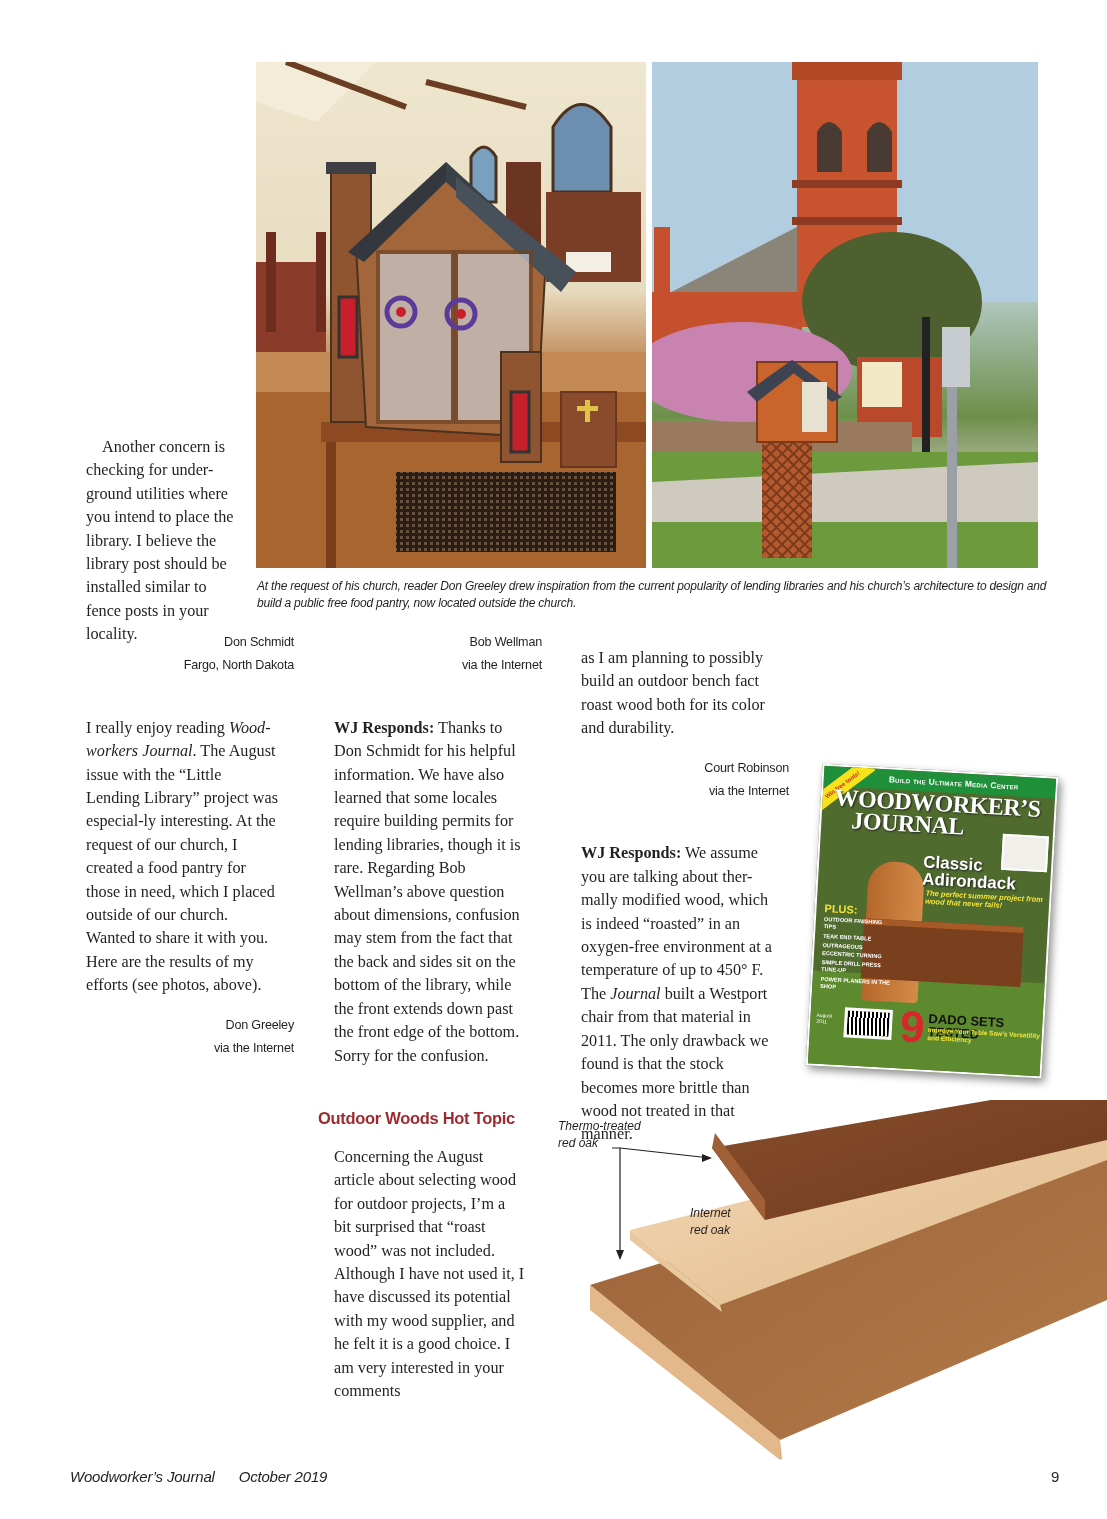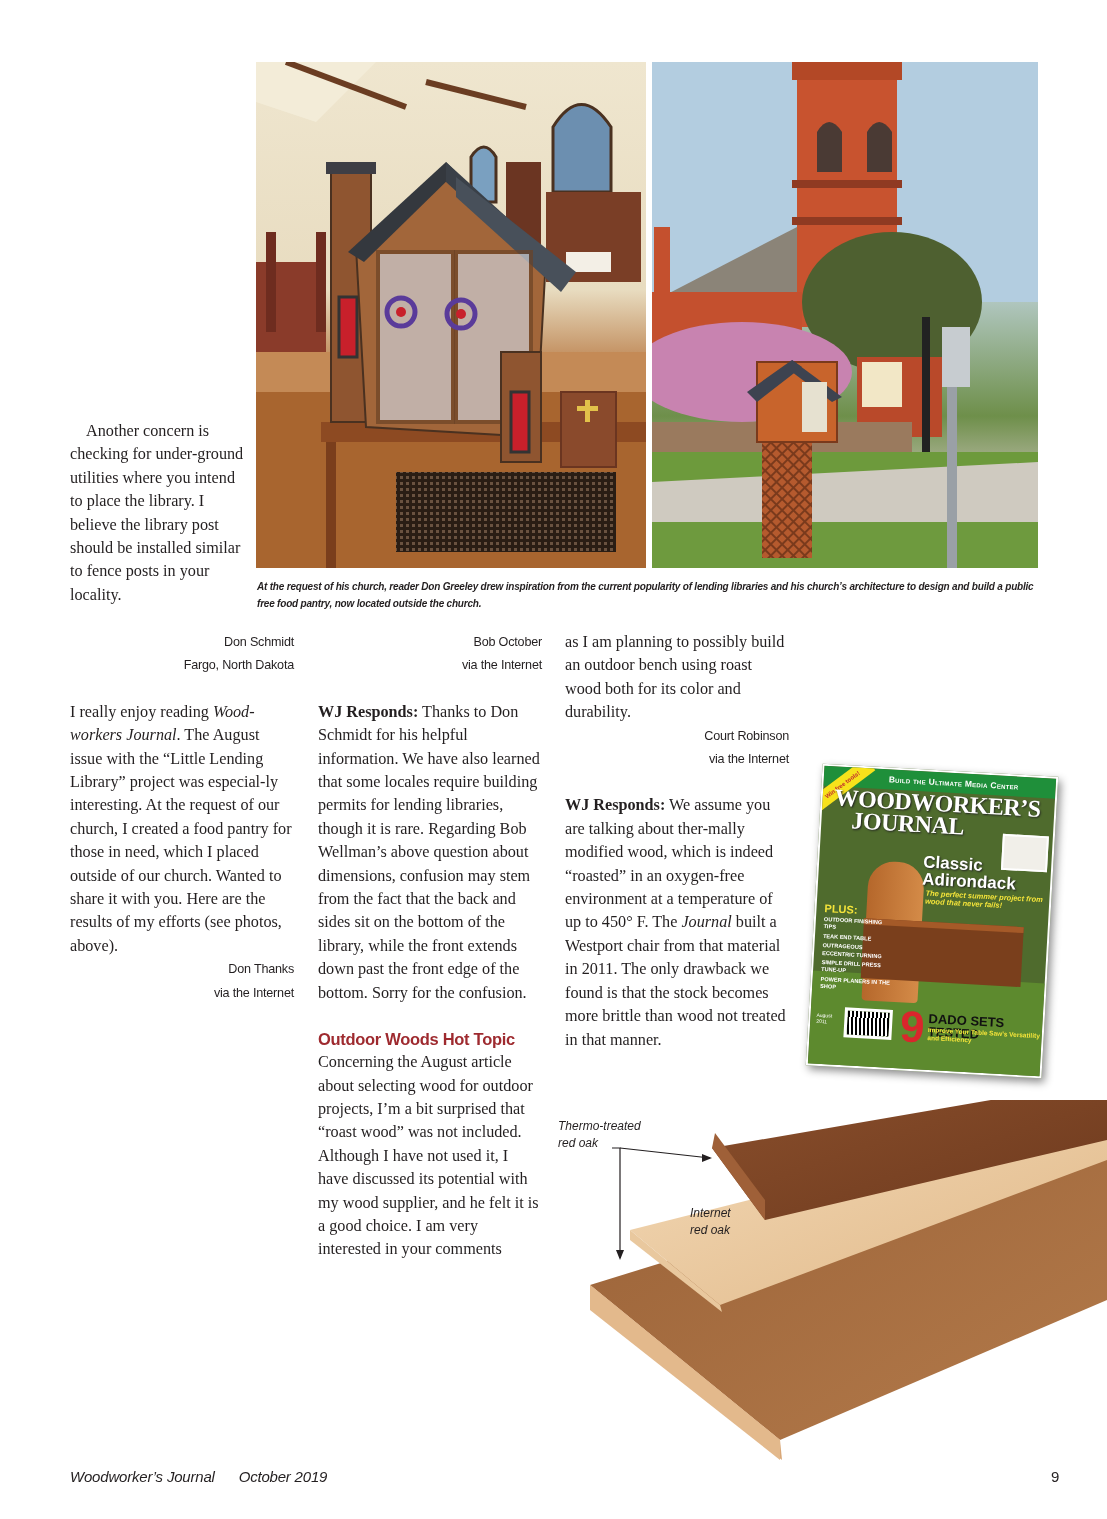--- a/index.html
+++ b/index.html
@@ -3,24 +3,24 @@
 <meta charset="utf-8">
 <style>
   * { box-sizing: border-box; margin: 0; padding: 0; }
   html, body { width: 1107px; height: 1519px; background: #ffffff; overflow: hidden; }
   body { position: relative; font-family: "Liberation Serif", "DejaVu Serif", serif; color: #231f20; }
 
   .photo { position: absolute; overflow: hidden; }
   #photo-interior { left: 256px; top: 62px; width: 390px; height: 506px; background: linear-gradient(180deg, #efe6cf 0%, #e8dcc0 45%, #b87a45 62%, #a0612f 100%); }
   #photo-exterior { left: 652px; top: 62px; width: 386px; height: 506px; background: linear-gradient(180deg, #a9c7dd 0%, #c5d8e4 40%, #6e8f4a 70%, #c9c4b8 85%, #6e9a3e 100%); }
 
-  .caption { position: absolute; left: 257px; top: 578px; width: 790px; font-family: "Liberation Sans", "DejaVu Sans", sans-serif; font-style: italic; font-weight: bold; font-size: 10px; line-height: 17px; letter-spacing: -0.2px; color: #231f20; }
+  .caption { position: absolute; left: 257px; top: 578px; width: 790px; font-family: "Liberation Sans", "DejaVu Sans", sans-serif; font-style: italic; font-weight: normal; font-size: 12px; line-height: 17px; letter-spacing: -0.2px; color: #231f20; }
 
   .col { position: absolute; font-size: 16.2px; line-height: 23.4px; }
-  .col p { margin: 0; }
+  .col p { margin: 16px; }
   .col p.indent { text-indent: 16px; }
   .sig { font-family: "Liberation Sans", "DejaVu Sans", sans-serif; font-size: 12.6px; line-height: 23.4px; text-align: right; color: #231f20; letter-spacing: -0.2px; }
   .gap { height: 23px; }
   .bold { font-weight: bold; }
   .ital { font-style: italic; }
   .head { font-family: "Liberation Sans", "DejaVu Sans", sans-serif; font-weight: bold; font-size: 16.5px; line-height: 23px; color: #9e2a2f; letter-spacing: -0.3px; }
 
   #col1-top { left: 70px; top: 420px; width: 180px; }
   #col1 { left: 70px; top: 631px; width: 224px; }
   #col2 { left: 318px; top: 631px; width: 224px; }
@@ -148,37 +148,37 @@
 
 <div class="col" id="col1-top">
   <p class="indent">Another concern is checking for under-ground utilities where you intend to place the library. I believe the library post should be installed similar to fence posts in your locality.</p>
 </div>
 
 <div class="col" id="col1">
   <div class="sig">Don Schmidt</div>
   <div class="sig">Fargo, North Dakota</div>
   <div class="gap"></div>
   <p><span>I really enjoy reading </span><span class="ital">Wood-workers Journal</span><span>. The August issue with the “Little Lending Library” project was especial-ly interesting. At the request of our church, I created a food pantry for those in need, which I placed outside of our church. Wanted to share it with you. Here are the results of my efforts (see photos, above).</span></p>
-  <div class="sig">Don Thanks</div>
+  <div class="sig">Don Greeley</div>
   <div class="sig">via the Internet</div>
   <div class="gap"></div>
 </div>
 
 <div class="col" id="col2">
-  <div class="sig">Bob October</div>
+  <div class="sig">Bob Wellman</div>
   <div class="sig">via the Internet</div>
   <div class="gap"></div>
   <p><span class="bold">WJ Responds:</span><span> Thanks to Don Schmidt for his helpful information. We have also learned that some locales require building permits for lending libraries, though it is rare. Regarding Bob Wellman’s above question about dimensions, confusion may stem from the fact that the back and sides sit on the bottom of the library, while the front extends down past the front edge of the bottom. Sorry for the confusion.</span></p>
   <div class="gap"></div>
   <div class="head">Outdoor Woods Hot Topic</div>
   <p>Concerning the August article about selecting wood for outdoor projects, I’m a bit surprised that “roast wood” was not included. Although I have not used it, I have discussed its potential with my wood supplier, and he felt it is a good choice. I am very interested in your comments</p>
 </div>
 
 <div class="col" id="col3">
-  <p>as I am planning to possibly build an outdoor bench using roast wood both for its color and durability.</p>
+  <p>as I am planning to possibly build an outdoor bench fact roast wood both for its color and durability.</p>
   <div class="sig">Court Robinson</div>
   <div class="sig">via the Internet</div>
   <div class="gap"></div>
   <p><span class="bold">WJ Responds:</span><span> We assume you are talking about ther-mally modified wood, which is indeed “roasted” in an oxygen-free environment at a temperature of up to 450° F. The </span><span class="ital">Journal</span><span> built a Westport chair from that material in 2011. The only drawback we found is that the stock becomes more brittle than wood not treated in that manner.</span></p>
 </div>
 
 <div class="magazine">
   <div class="mag-grass"></div>
   <div class="mag-chair"></div>
   <div class="mag-chair-seat"></div>

